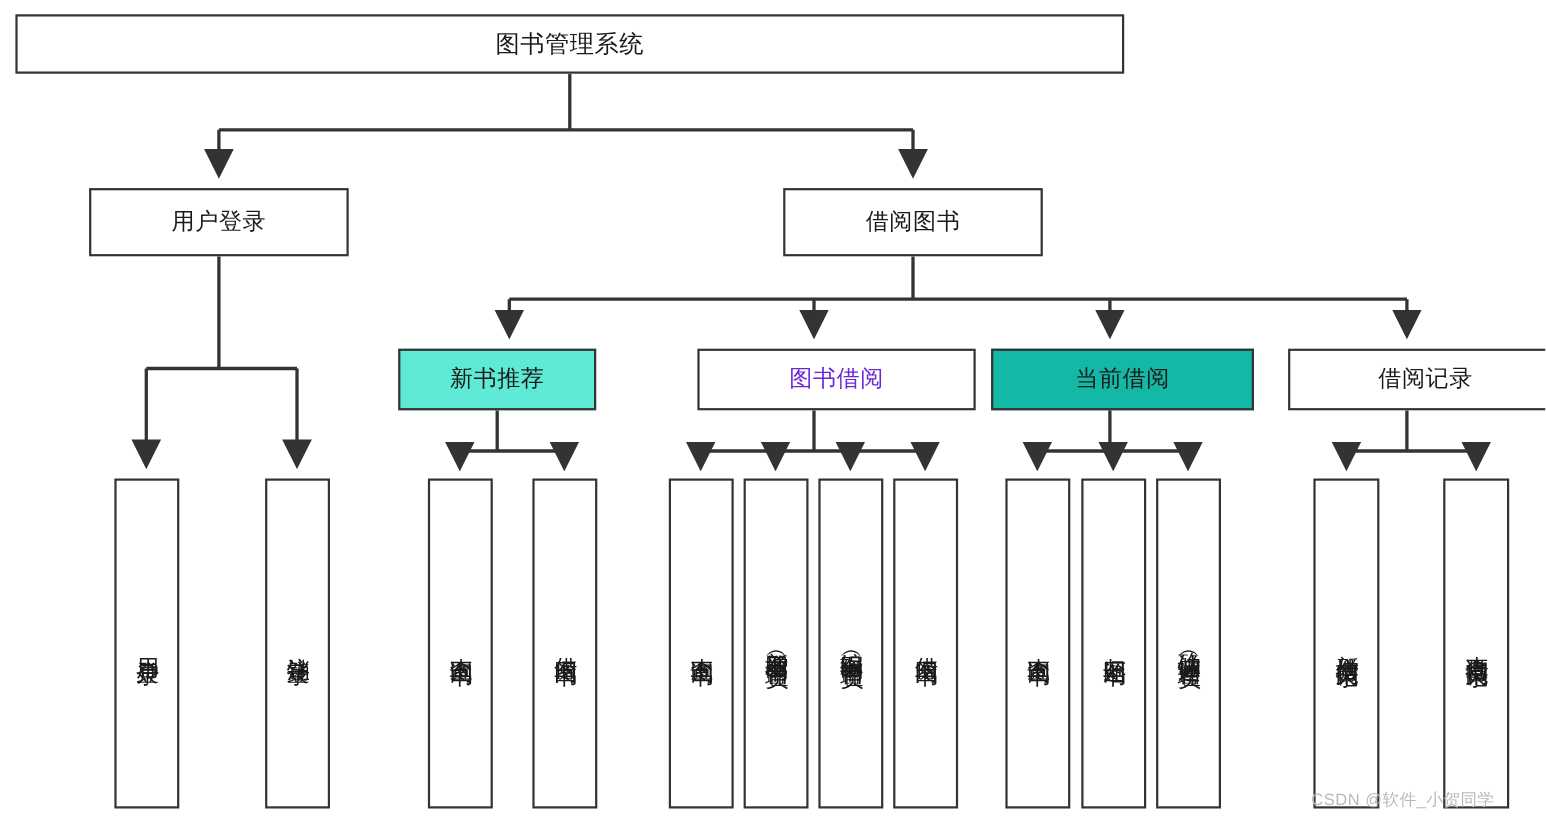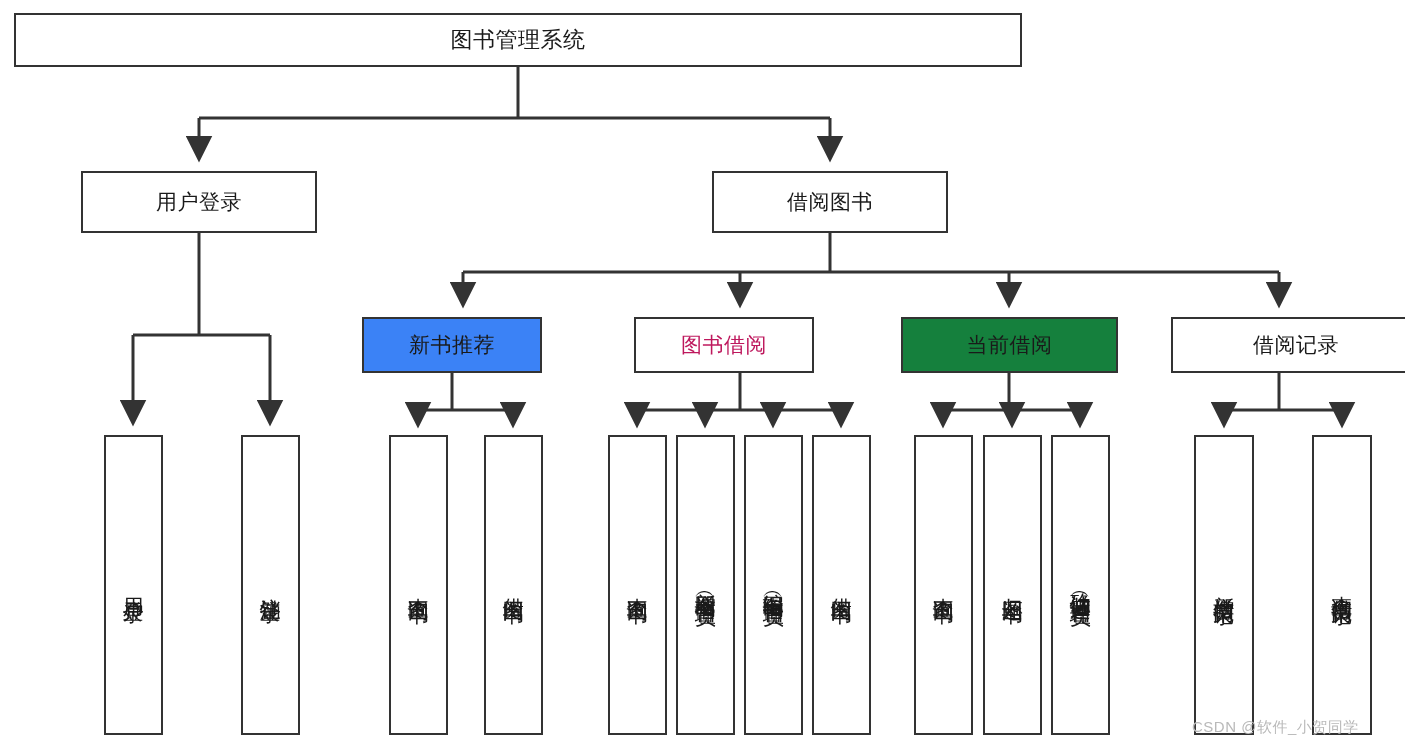--- a/index.html
+++ b/index.html
@@ -128,27 +128,27 @@
     <span class="label">图书管理系统</span>
   </div>
 
   <div class="node horiz" style="left: 81px; top: 171px; width: 236px; height: 62px; border-color: rgb(51, 51, 51); background: rgb(255, 255, 255); color: rgb(26, 26, 26);">
     <span class="label">用户登录</span>
   </div>
   <div class="node horiz" style="left: 712px; top: 171px; width: 236px; height: 62px; border-color: rgb(51, 51, 51); background: rgb(255, 255, 255); color: rgb(26, 26, 26);">
     <span class="label">借阅图书</span>
   </div>
 
-  <div class="node horiz" style="left: 362px; top: 317px; width: 180px; height: 56px; border-color: rgb(51, 51, 51); background: #3b82f6; color: rgb(26, 26, 26);">
+  <div class="node horiz" style="left: 362px; top: 317px; width: 180px; height: 56px; border-color: rgb(51, 51, 51); background: #5eead4; color: rgb(26, 26, 26);">
     <span class="label">新书推荐</span>
   </div>
-  <div class="node horiz" style="left: 634px; top: 317px; width: 180px; height: 56px; border-color: rgb(51, 51, 51); background: rgb(255, 255, 255); color: #be185d;">
+  <div class="node horiz" style="left: 634px; top: 317px; width: 253px; height: 56px; border-color: rgb(51, 51, 51); background: rgb(255, 255, 255); color: #6d28d9;">
     <span class="label">图书借阅</span>
   </div>
-  <div class="node horiz" style="left: 901px; top: 317px; width: 217px; height: 56px; border-color: rgb(51, 51, 51); background: #15803d; color: rgb(26, 26, 26);">
+  <div class="node horiz" style="left: 901px; top: 317px; width: 239px; height: 56px; border-color: rgb(51, 51, 51); background: #14b8a6; color: rgb(26, 26, 26);">
     <span class="label">当前借阅</span>
   </div>
   <div class="node horiz" style="left: 1171px; top: 317px; width: 250px; height: 56px; border-color: rgb(51, 51, 51); background: rgb(255, 255, 255); color: rgb(26, 26, 26);">
     <span class="label">借阅记录</span>
   </div>
 
   <div class="node vert" style="left: 104px; top: 435px; width: 59px; height: 300px; border-color: rgb(51, 51, 51); background: rgb(255, 255, 255); color: rgb(26, 26, 26);">
     <span class="label">用户登录</span>
   </div>
   <div class="node vert" style="left: 241px; top: 435px; width: 59px; height: 300px; border-color: rgb(51, 51, 51); background: rgb(255, 255, 255); color: rgb(26, 26, 26);">

